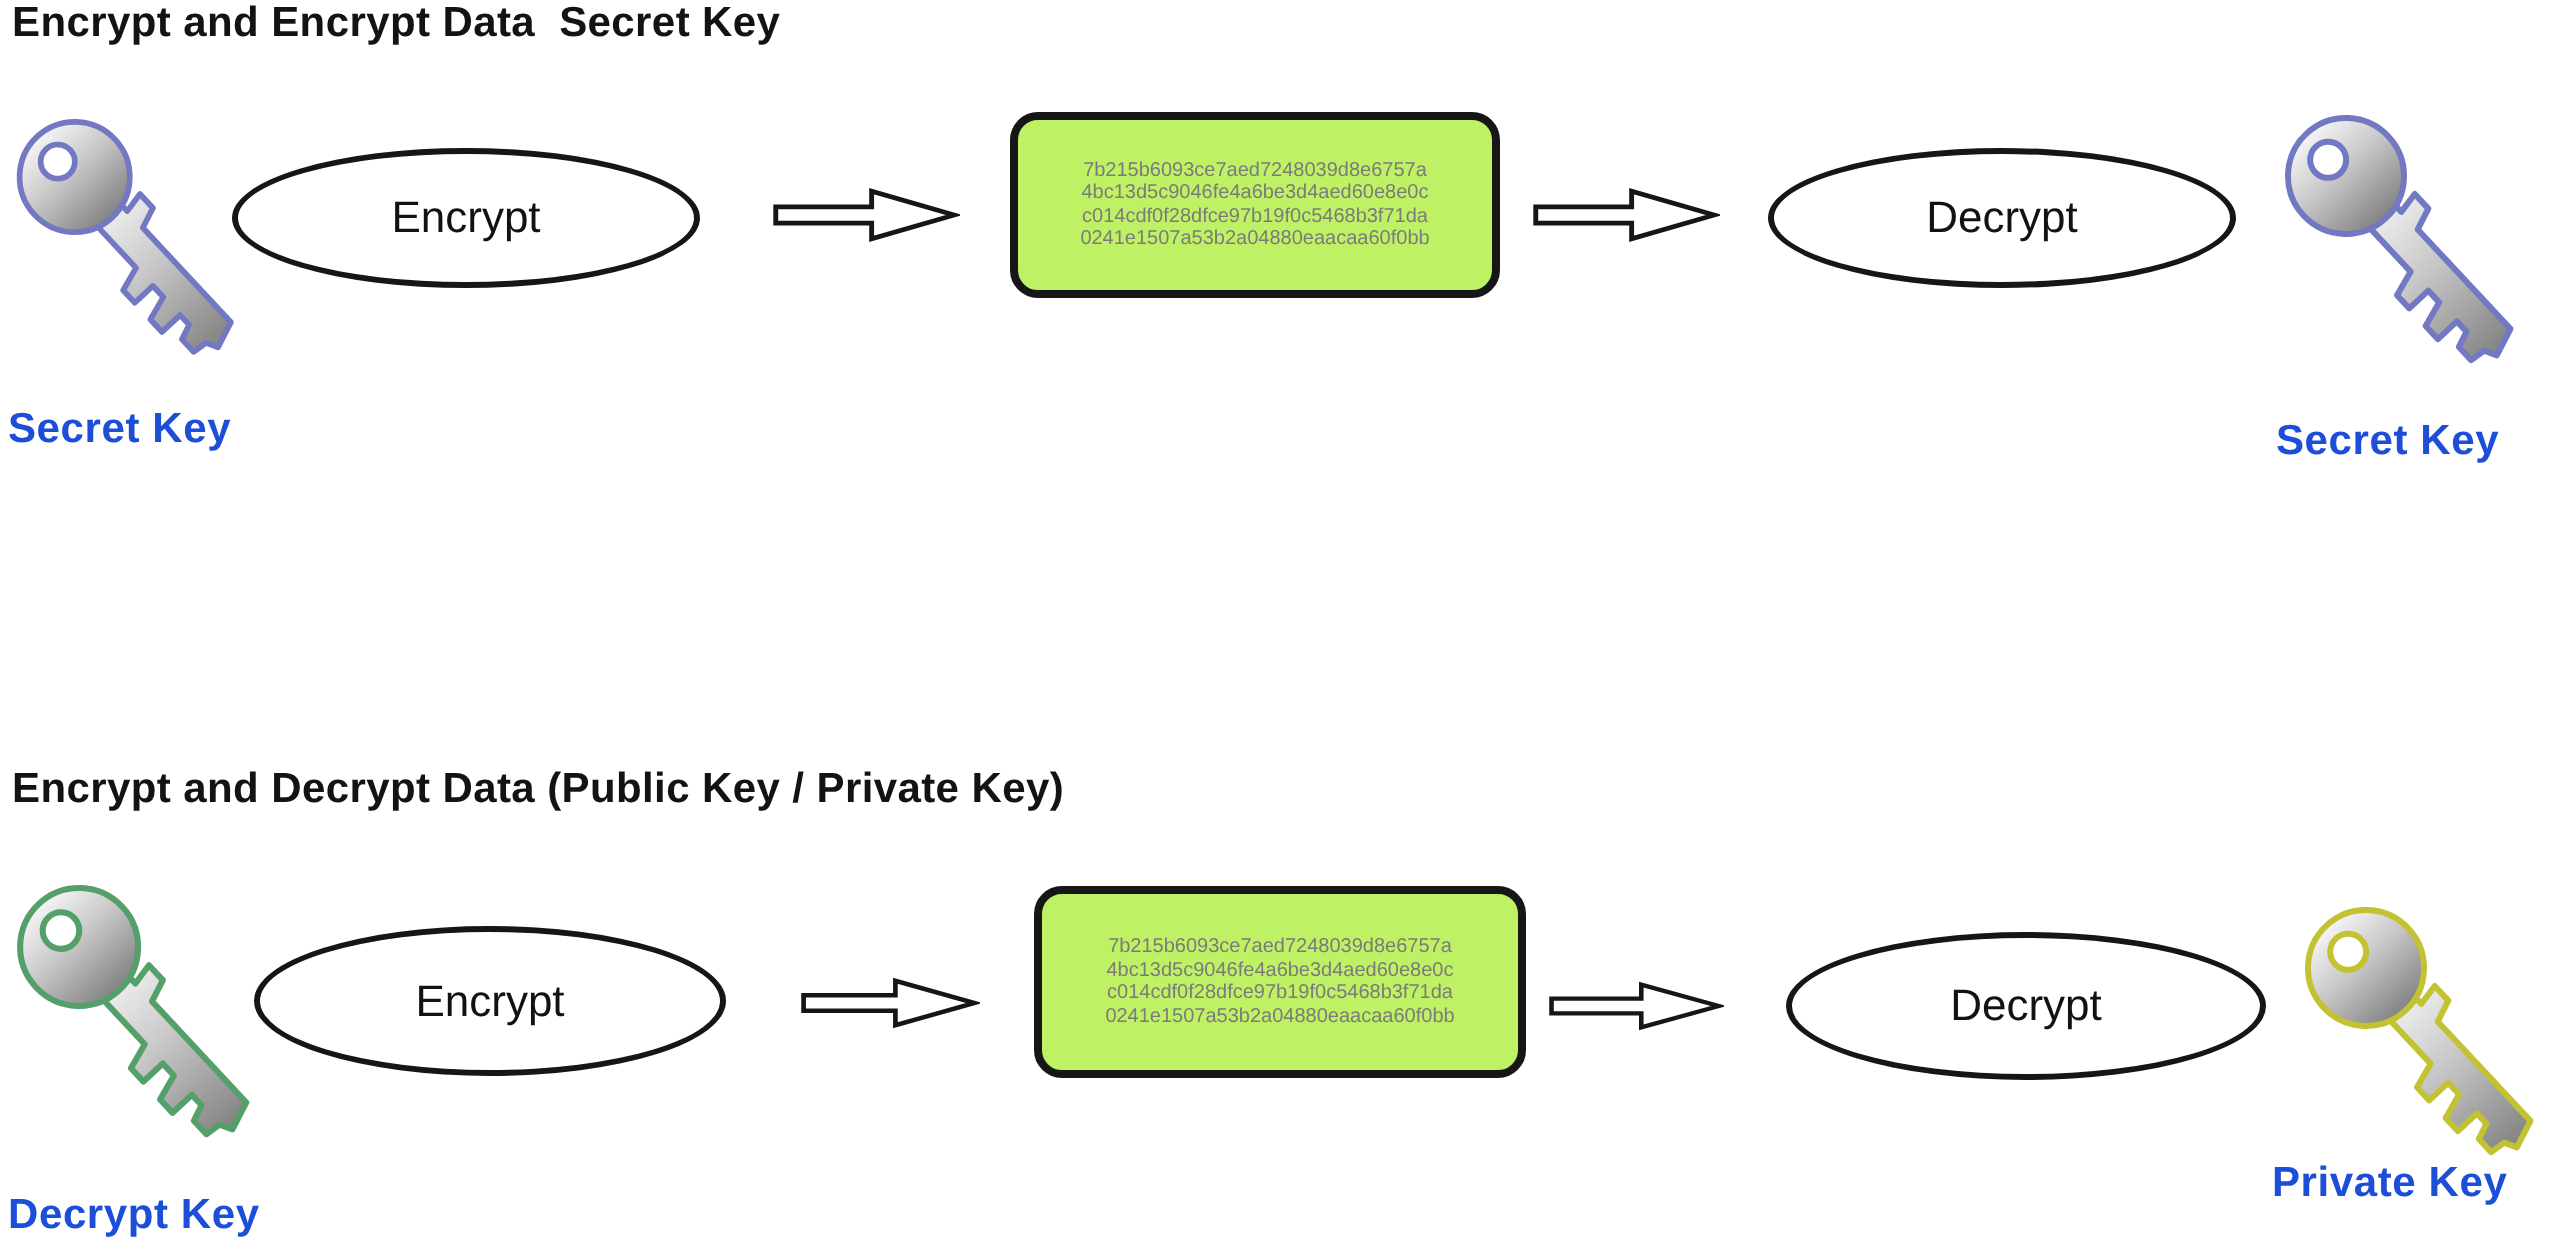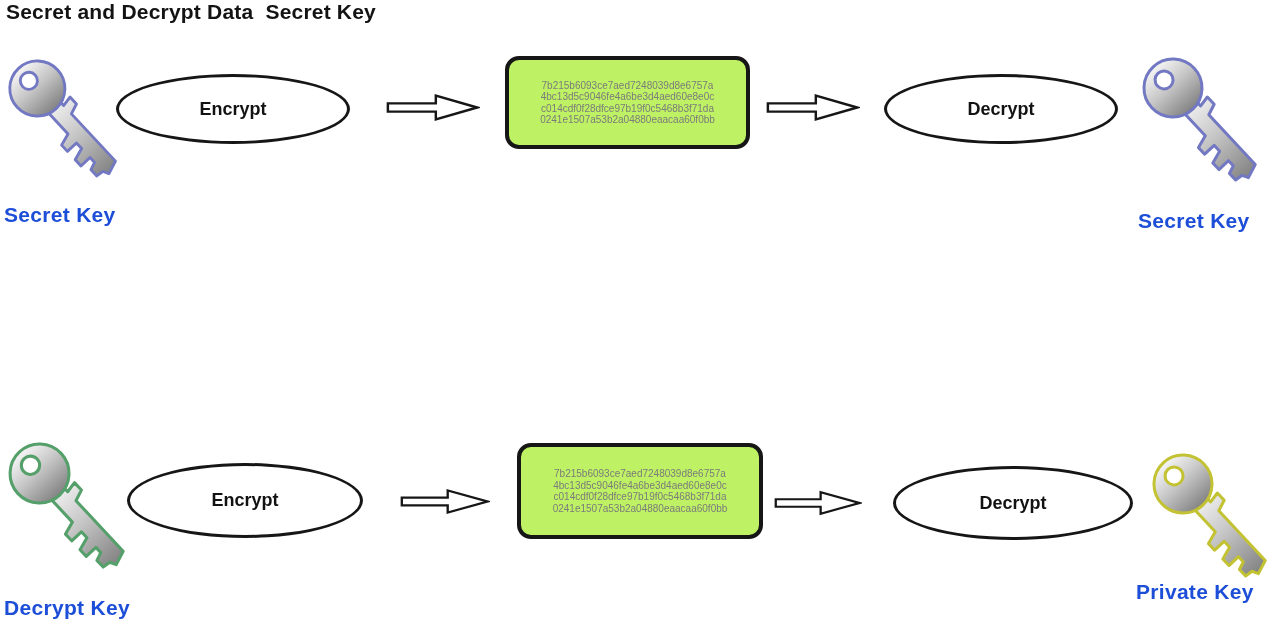--- a/index.html
+++ b/index.html
@@ -2,21 +2,21 @@
 <html><head>
 <meta charset="utf-8">
 <style>
   html,body{margin:0;padding:0;background:#ffffff;}
   .stage{position:relative;width:1280px;height:626px;background:#ffffff;overflow:hidden;
          font-family:"Liberation Sans",sans-serif;}
   .title{position:absolute;font-weight:bold;font-size:21px;color:#131313;white-space:pre;letter-spacing:0.2px;}
   .keylabel{position:absolute;font-weight:bold;font-size:21px;color:#1d4ed8;letter-spacing:0.3px;}
   .ellipse{position:absolute;border:3px solid #161616;border-radius:50%;background:#ffffff;
            display:flex;align-items:center;justify-content:center;box-sizing:border-box;}
-  .ellipse span{font-weight:bold;font-size:18px;color:#121212;}
+  .ellipse span{font-weight:normal;font-size:22px;color:#121212;}
   .cipherbox{position:absolute;border:4px solid #161616;border-radius:14px;background:#bef264;
              box-sizing:border-box;display:flex;align-items:center;justify-content:center;}
   .cipherlines{text-align:center;font-size:10px;line-height:11.5px;color:#7b7b7b;
                font-family:"Liberation Sans",sans-serif;}
   .arrow{position:absolute;}
   .arrow svg{width:100%;height:100%;display:block;}
   .key{position:absolute;}
   .key svg{width:100%;height:100%;display:block;}
 </style>
 </head>
@@ -27,21 +27,21 @@
   <svg width="0" height="0" style="position:absolute" aria-hidden="true">
     <defs>
       <linearGradient id="keyGrad" x1="0" y1="0" x2="0" y2="1">
         <stop offset="0" stop-color="#f6f6f6"></stop>
         <stop offset="0.45" stop-color="#c7c7c7"></stop>
         <stop offset="1" stop-color="#828282"></stop>
       </linearGradient>
     </defs>
   </svg>
 
-  <div class="title" style="left:6px;top:0px;">Secret and Decrypt Data  Secret Key</div>
+  <div class="title" style="left:6px;top:0px;">Encrypt and Encrypt Data  Secret Key</div>
 
   <div class="key" style="left: 6px; top: 42px; width: 114px; height: 150px; --key-stroke: #7278c2;">
     <svg viewBox="0 0 120 138">
       <g transform="translate(33,39) rotate(-43)" stroke="var(--key-stroke)" stroke-width="3" stroke-linejoin="round">
         <path fill="url(#keyGrad)" d="M -9,18 L -9,57 L -22,61 L -22,70 L -9,70 L -9,78 L -22,82 L -22,91 L -9,91 L -9,98 L -17,101 L -17,110 L -9,111 L -6,117 L 8,112 L 8,44 L 19,40 L 19,30 L 8,32 L 8,18 Z"></path>
         <circle cx="0" cy="0" r="29" fill="url(#keyGrad)"></circle>
         <circle cx="-1" cy="-12" r="9" fill="#ffffff"></circle>
       </g>
     </svg>
   </div>
@@ -80,20 +80,21 @@
     <svg viewBox="0 0 120 138">
       <g transform="translate(33,39) rotate(-43)" stroke="var(--key-stroke)" stroke-width="3" stroke-linejoin="round">
         <path fill="url(#keyGrad)" d="M -9,18 L -9,57 L -22,61 L -22,70 L -9,70 L -9,78 L -22,82 L -22,91 L -9,91 L -9,98 L -17,101 L -17,110 L -9,111 L -6,117 L 8,112 L 8,44 L 19,40 L 19,30 L 8,32 L 8,18 Z"></path>
         <circle cx="0" cy="0" r="29" fill="url(#keyGrad)"></circle>
         <circle cx="-1" cy="-12" r="9" fill="#ffffff"></circle>
       </g>
     </svg>
   </div>
   <div class="keylabel" style="left:1138px;top:209px;">Secret Key</div>
 
+  <div class="title" style="left:6px;top:383px;">Encrypt and Decrypt Data (Public Key / Private Key)</div>
 
   <div class="key" style="left: 6px; top: 424px; width: 122px; height: 160px; --key-stroke: #55a06a;">
     <svg viewBox="0 0 120 138">
       <g transform="translate(33,39) rotate(-43)" stroke="var(--key-stroke)" stroke-width="3" stroke-linejoin="round">
         <path fill="url(#keyGrad)" d="M -9,18 L -9,57 L -22,61 L -22,70 L -9,70 L -9,78 L -22,82 L -22,91 L -9,91 L -9,98 L -17,101 L -17,110 L -9,111 L -6,117 L 8,112 L 8,44 L 19,40 L 19,30 L 8,32 L 8,18 Z"></path>
         <circle cx="0" cy="0" r="29" fill="url(#keyGrad)"></circle>
         <circle cx="-1" cy="-12" r="9" fill="#ffffff"></circle>
       </g>
     </svg>
   </div>

